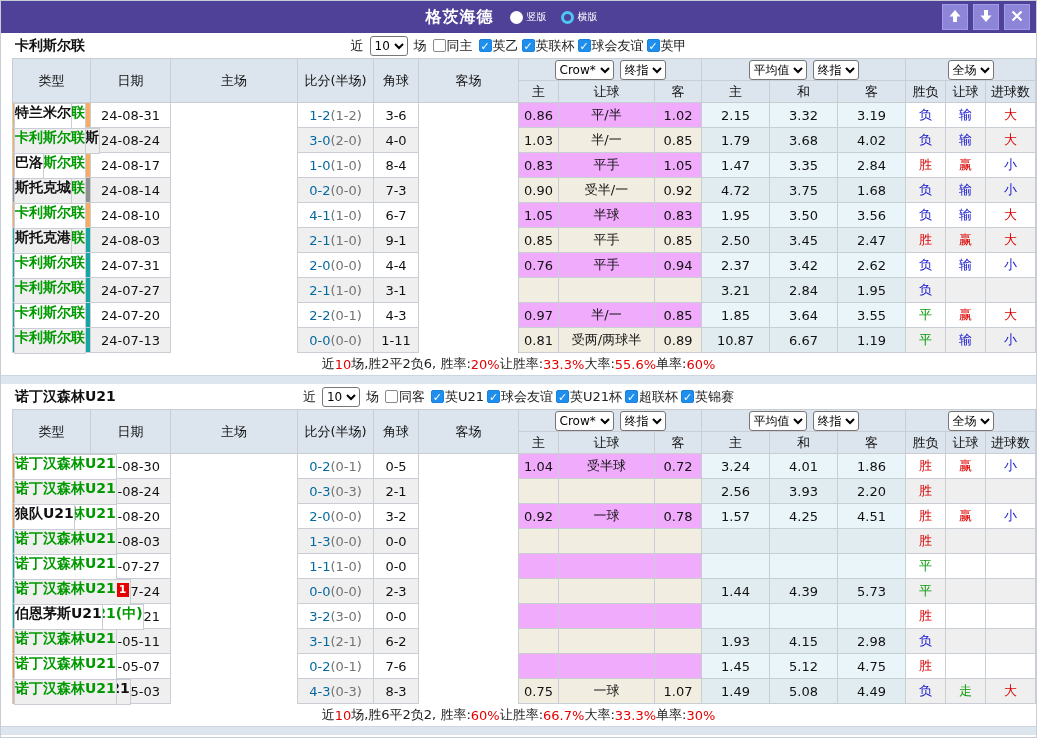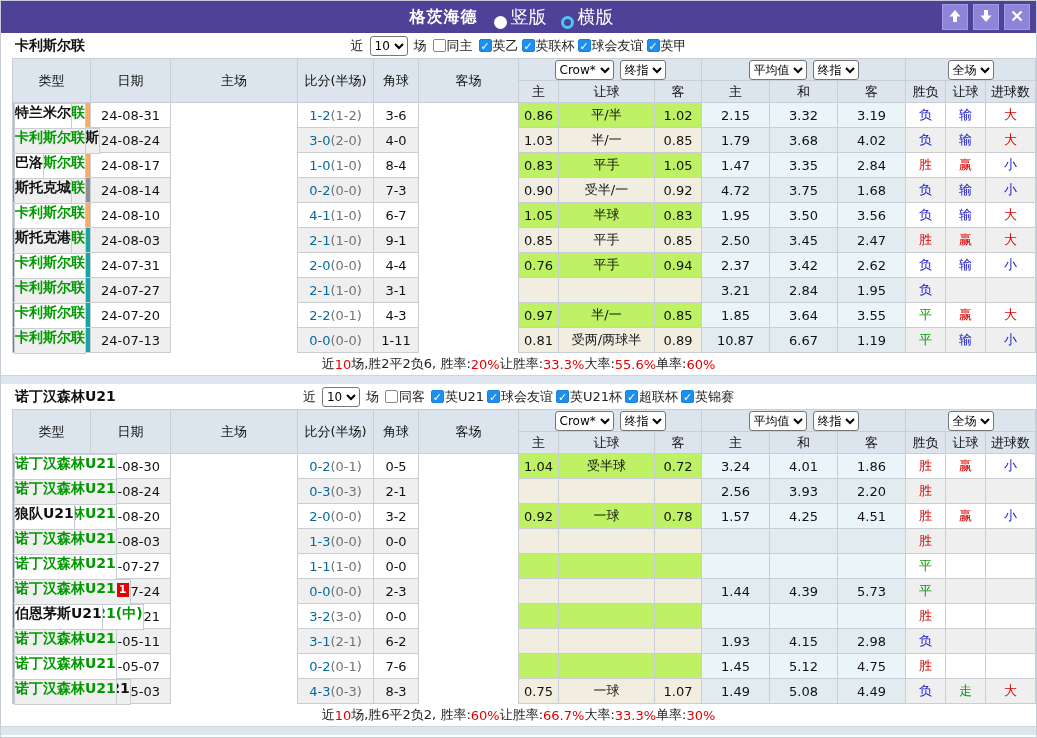--- a/index.html
+++ b/index.html
@@ -1,41 +1,41 @@
 <!DOCTYPE html>
 <html><head>
 <meta charset="utf-8">
 <style>
   html,body{margin:0;padding:0;background:#fff;font-family:"DejaVu Sans","Liberation Sans",sans-serif;}
   .app{width:1037px;height:738px;box-sizing:border-box;border:1px solid #c6cdd6;overflow:hidden;background:#fff;}
   
   .titlebar{height:32px;background:#4e4197;position:relative;display:flex;align-items:center;justify-content:center;color:#fff;}
   .tb-title{font-weight:bold;font-size:16px;margin-right:16px;letter-spacing:1px;}
-  .radio{display:inline-flex;align-items:flex-end;gap:4px;font-size:18px;margin-right:14px;cursor:pointer;}
+  .radio{display:inline-flex;align-items:center;gap:4px;font-size:10px;margin-right:14px;cursor:pointer;}
   .rdot{width:13px;height:13px;border-radius:50%;background:#fff;display:inline-block;}
   .rdot.ring{background:transparent;border:3px solid #4ec7f4;width:7px;height:7px;}
   .tb-btns{position:absolute;right:6px;top:3px;display:flex;gap:5px;}
   .tbtn{width:26px;height:26px;background:#8d85d8;border:1px solid #a29bе5;border:1px solid #a29be5;color:#fff;display:flex;align-items:center;justify-content:center;padding:0;cursor:pointer;}
   
   .sec-head{position:relative;height:25px;display:flex;align-items:center;justify-content:center;font-size:13px;color:#222;}
   .team{position:absolute;left:14px;font-weight:bold;font-size:14px;color:#111;text-align:right;}
   .controls{display:flex;align-items:center;gap:3px;}
   .chk{display:inline-flex;align-items:center;margin-left:3px;cursor:pointer;justify-content:flex-end;}
   .cb{width:13px;height:13px;display:inline-block;border-radius:2px;margin-right:1px;text-align:center;line-height:13px;font-size:11px;box-sizing:border-box;}
   .cb.on{background:#1f8fee;color:#fff;border:1px solid #1a82da;}
   .cb.off{background:#fff;border:1px solid #888;}
   .sel{height:20px;font-size:12px;font-family:inherit;border:1px solid #767676;background:#fff;border-radius:3px;margin:0 3px;vertical-align:middle;}
   
   .tblwrap{padding:0 11px;}
   table{width:1023px;border-collapse:collapse;table-layout:fixed;font-size:13px;text-align:center;color:#111;}
   th,td{border:1px solid #c9cdd4;padding:0;overflow:hidden;white-space:nowrap;}
   thead th{background:#dce5ee;font-weight:normal;height:21px;font-size:13px;}
   tbody td{height:24px;background:#fff;}
   tbody tr:nth-child(even) td{background:#efefef;}
-  tbody tr td.hbg{background:#bef264;}
+  tbody tr td.hbg{background:#f0abfc;}
   tbody tr:nth-child(even) td.hbg{background:#f2ede1;}
   tbody tr td.abg{background:#eaf5f9;}
   tbody tr:nth-child(even) td.abg{background:#e1ecf1;}
   tbody tr td.c-orange{background:#f8ab63;color:#fff;}
   tbody tr td.c-orange2{background:#f09a3c;color:#fff;}
   tbody tr td.c-salmon{background:#fbab80;color:#fff;}
   tbody tr td.c-gray{background:#909090;color:#fff;}
   tbody tr td.c-teal{background:#16a5a4;color:#fff;}
   .focus{color:#009900;}
   .sc{color:#0369a1;}

